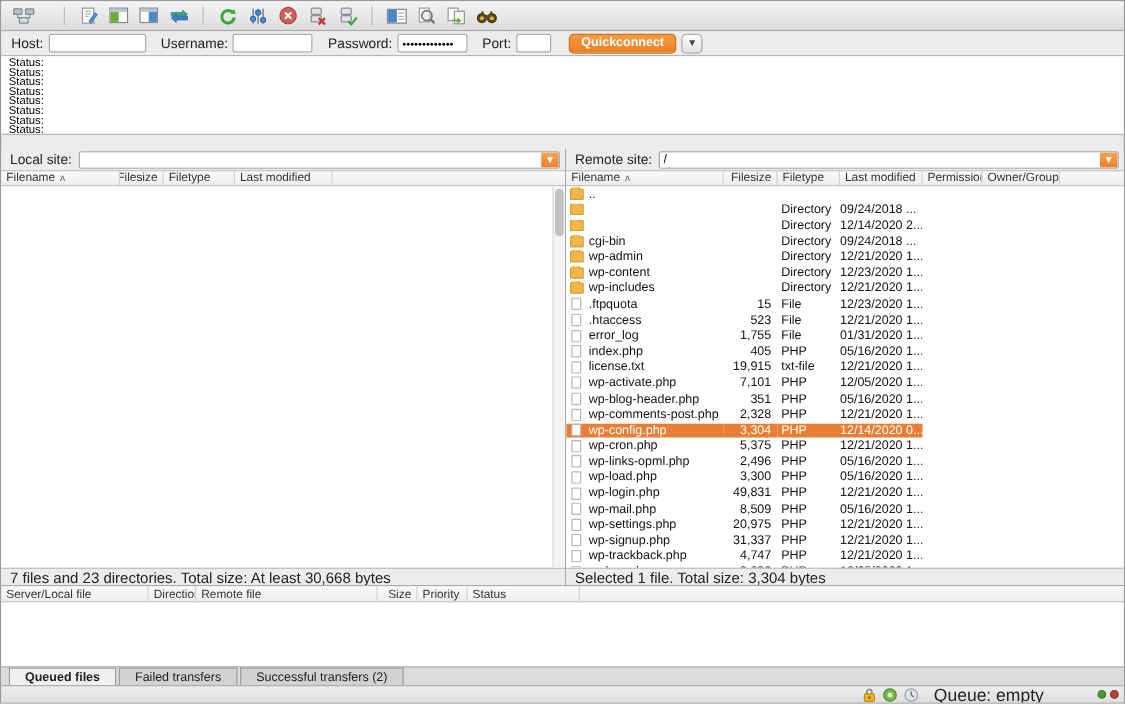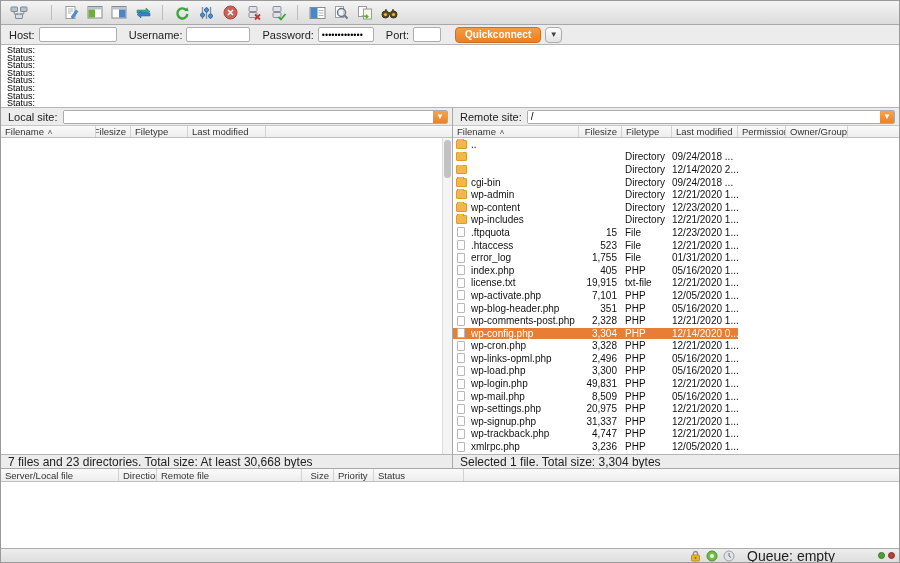--- a/index.html
+++ b/index.html
@@ -19,21 +19,21 @@
   .qcin { height:15px; border:1px solid #aeaeae; border-radius:2px; background:#fff; font-size:10px; padding:0 3px; margin-right:12px; font-family:"Liberation Sans", sans-serif; }
   .in-host { width:78px; } .in-user { width:64px; } .in-pass { width:56px; letter-spacing:0px; font-size:9px; } .in-port { width:28px; }
   .qcbtn { height:16px; background:linear-gradient(#f59b3f,#ec7f26); color:#fff; font-weight:bold; font-size:10px; border:1px solid #d06f1f; border-radius:4px; padding:0 9px; margin-left:2px; font-family:"Liberation Sans", sans-serif; }
   .qcdrop { height:16px; width:17px; margin-left:4px; background:linear-gradient(#fdfdfd,#e3e3e3); border:1px solid #ababab; border-radius:4px; font-size:8px; color:#444; }
 
   
   .log { height:63px; flex:0 0 63px; background:#fff; border-bottom:1px solid #b5b5b5; padding:2px 0 0 6px; overflow:hidden; }
   .log-line { font-size:9px; line-height:7.6px; color:#000; }
 
   
-  .panes { flex:1 1 auto; display:flex; min-height:0; }
+  .panes { flex:1 1 auto; display:flex; min-height:0;margin-top:11px; }
   .pane { display:flex; flex-direction:column; min-width:0; background:#ececec; }
   .pane.left { flex:0 0 452px; border-right:1px solid #a8a8a8; }
   .pane.right { flex:1 1 auto; }
   .siterow { height:17px; flex:0 0 17px; display:flex; align-items:center; font-size:11px; color:#222; padding:0 4px 0 7px; }
   .siterow label { margin-right:5px; white-space:nowrap; }
   .combo { flex:1; height:14px; display:flex; border:1px solid #ababab; border-radius:2px; background:#fff; overflow:hidden; }
   .combo input { flex:1; border:none; outline:none; font-size:10px; padding:0 3px; font-family:"Liberation Sans", sans-serif; }
   .combo .cbtn { width:14px; background:linear-gradient(#f6a44d,#ec8128); color:#fff; font-size:8px; line-height:12px; text-align:center; border:none; }
   .colhdr { height:13px; flex:0 0 13px; background:linear-gradient(#fafafa,#ededed); border-top:1px solid #c6c6c6; border-bottom:1px solid #c0c0c0; display:flex; font-size:9.5px; color:#333; align-items:center; }
   .hcell { height:100%; display:flex; align-items:center; padding:0 4px; border-right:1px solid #d2d2d2; overflow:hidden; white-space:nowrap; }
@@ -464,21 +464,21 @@
             <span class="cell c-type">PHP</span>
             <span class="cell c-mod">12/14/2020 0...</span>
             <span class="cell c-perm"></span>
             <span class="cell c-own"></span>
           </div>
           <div class="frow">
             <span class="cell c-name">
               <span class="ficon file"></span>
               <span>wp-cron.php</span>
             </span>
-            <span class="cell c-size">3,328</span>
+            <span class="cell c-size">5,375</span>
             <span class="cell c-type">PHP</span>
             <span class="cell c-mod">12/21/2020 1...</span>
             <span class="cell c-perm"></span>
             <span class="cell c-own"></span>
           </div>
           <div class="frow">
             <span class="cell c-name">
               <span class="ficon file"></span>
               <span>wp-links-opml.php</span>
             </span>
@@ -574,20 +574,25 @@
     <div class="qhdr">
       <span class="hcell qh1">Server/Local file</span>
       <span class="hcell qh2">Direction</span>
       <span class="hcell qh3">Remote file</span>
       <span class="hcell qh4">Size</span>
       <span class="hcell qh5">Priority</span>
       <span class="hcell qh6">Status</span>
       <span class="hcell" style="flex:1; border-right:none"></span>
     </div>
     <div class="qbody"></div>
+    <div class="qtabs">
+      <span class="tab active">Queued files</span>
+      <span class="tab">Failed transfers</span>
+      <span class="tab">Successful transfers (2)</span>
+    </div>
   </div>
 
   <div class="statusbar">
     <span class="sbicon">
         <svg width="11" height="12" viewBox="0 0 11 12">
           <rect x="1.5" y="5" width="8" height="6" rx="1" fill="#f0b429" stroke="#c28e14"></rect>
           <path d="M3.5 5V3.5a2 2 0 0 1 4 0V5" fill="none" stroke="#8a8f98" stroke-width="1.4"></path>
           <circle cx="5.5" cy="8" r="1" fill="#8a6508"></circle>
         </svg>
       </span>

